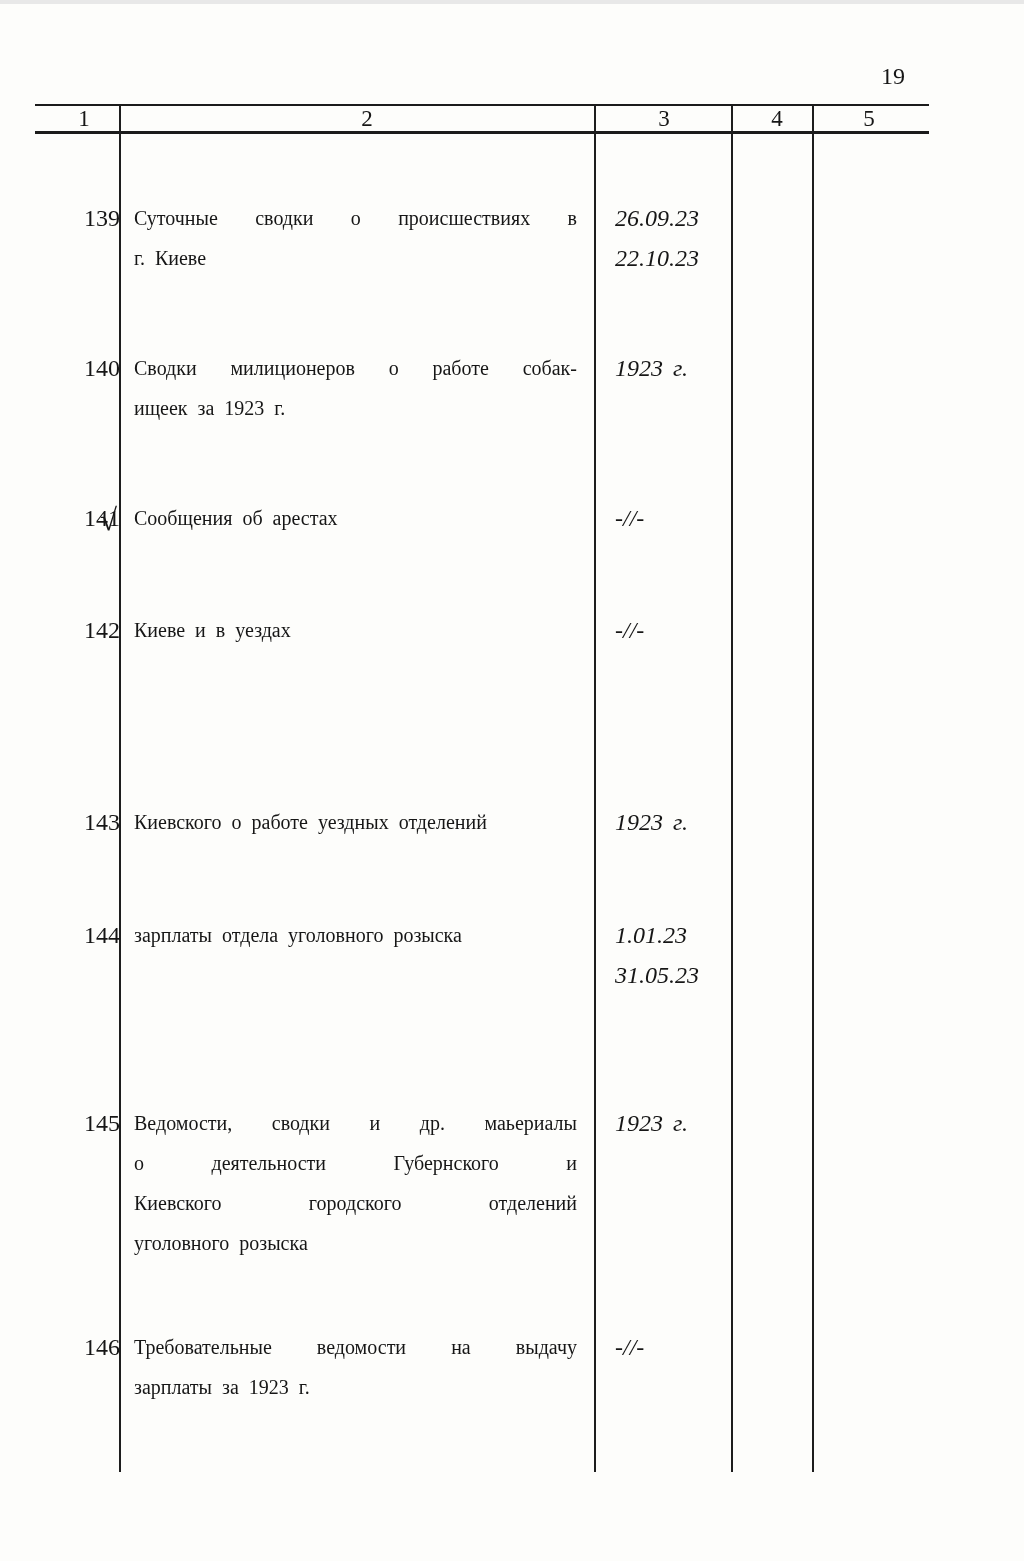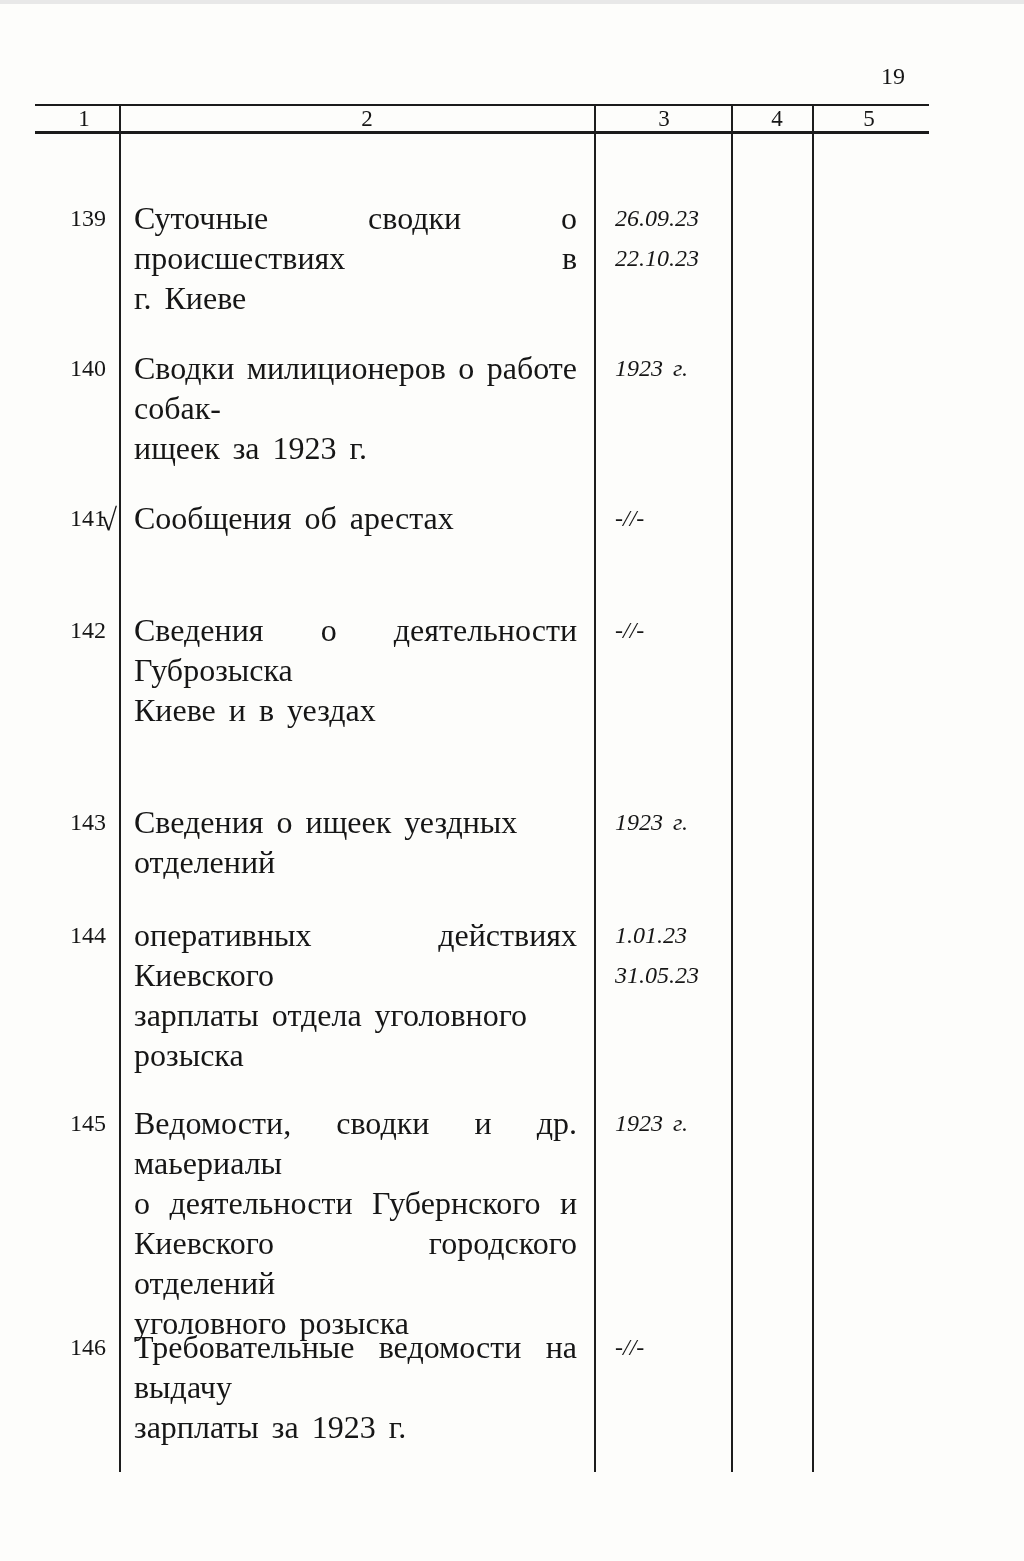--- a/index.html
+++ b/index.html
@@ -43,39 +43,39 @@
   }
   .col-num.n1 { left: 66px; }
   .col-num.n2 { left: 349px; }
   .col-num.n3 { left: 646px; }
   .col-num.n4 { left: 759px; }
   .col-num.n5 { left: 851px; }
   
   .row { position: absolute; left: 0; width: 1024px; }
   .row-number {
     position: absolute;
-    left: 50px;
+    left: 64px;
     width: 56px;
     text-align: right;
     font-size: 24px;
     line-height: 40px;
   }
   .checkmark {
     position: absolute;
     left: 100px;
     top: 6px;
     font-size: 31px;
     line-height: 31px;
     font-weight: 400;
   }
   .desc {
     position: absolute;
     left: 134px;
     width: 443px;
-    font-size: 32px;
+    font-size: 20px;
     line-height: 40px;
   }
   .desc-line { word-spacing: 5px; white-space: normal; }
   .desc-line.just { text-align: justify; text-align-last: justify; word-spacing: normal; }
   .dates {
     position: absolute;
     left: 615px;
     width: 112px;
     font-size: 24px;
     line-height: 40px;
@@ -135,42 +135,40 @@
           <div class="desc-line">Сообщения об арестах</div>
         </div>
     <div class="dates">
           <div class="date-line">-//-</div>
         </div>
   </div>
       <div class="row" style="top: 606px;">
     <div class="row-number">142</div>
 
     <div class="desc">
-          <div class="desc-line just">Сведения о деятельности Губрозыска</div>
           <div class="desc-line">Киеве и в уездах</div>
         </div>
     <div class="dates">
           <div class="date-line">-//-</div>
         </div>
   </div>
       <div class="row" style="top: 798px;">
     <div class="row-number">143</div>
 
     <div class="desc">
-          <div class="desc-line">Сведения о ищеек уездных отделений</div>
+          <div class="desc-line">Киевского о работе уездных отделений</div>
         </div>
     <div class="dates">
           <div class="date-line">1923 г.</div>
         </div>
   </div>
       <div class="row" style="top: 911px;">
     <div class="row-number">144</div>
 
     <div class="desc">
-          <div class="desc-line just">оперативных действиях Киевского</div>
           <div class="desc-line">зарплаты отдела уголовного розыска</div>
         </div>
     <div class="dates">
           <div class="date-line">1.01.23</div>
           <div class="date-line">31.05.23</div>
         </div>
   </div>
       <div class="row" style="top: 1099px;">
     <div class="row-number">145</div>
 

